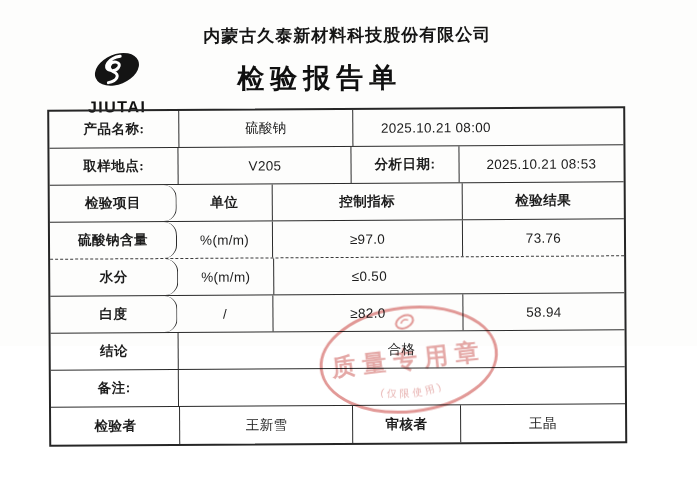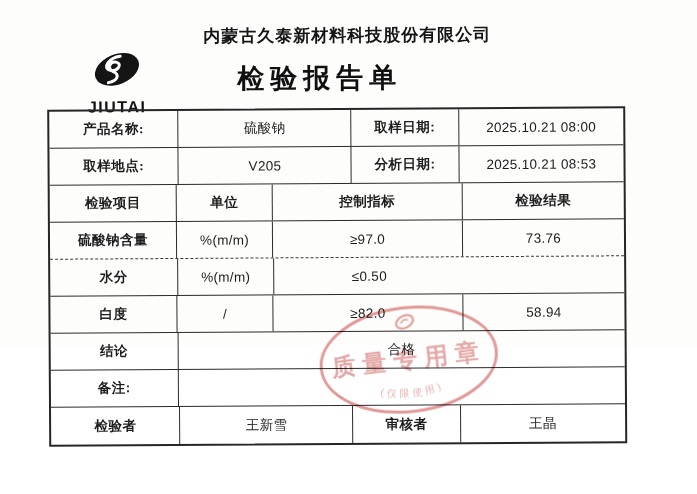--- a/index.html
+++ b/index.html
@@ -32,21 +32,21 @@
   .cell{
     display:flex;align-items:center;justify-content:center;text-align:center;
     border-right:1.6px solid #2b2b2b;min-width:0;
     font-size:13.5px;font-weight:600;color:#1d1d1d;letter-spacing:0.5px;
   }
   .cell:last-child{border-right:none;}
   .val{font-weight:500;letter-spacing:0.3px;}
   
   .a1{width:22.5%;font-family:Liberation Serif, serif;} .a2{width:30.1%;} .a3{width:18.6%;} .a4{width:28.8%;}
   
-  .b1{width:22.1%;} .b2{width:16.6%;} .b3{width:33.1%;} .b4{width:28.2%;}
+  .b1{width:22.1%;border-radius:13px;} .b2{width:16.6%;} .b3{width:33.1%;} .b4{width:28.2%;}
   
   .c1{width:22.1%;} .c2{width:77.9%;}
 
   .stamp{
     position:absolute;left:312px;top:298px;width:192px;height:126px;
     mix-blend-mode:multiply;filter:blur(0.35px);pointer-events:none;
   }
 </style>
 </head>
 <body>
@@ -66,21 +66,20 @@
       <div class="logo-text">JIUTAI</div>
     </div>
 
     <div class="title">检验报告单</div>
 
     <div class="rtable">
 
       <div class="trow">
         <div class="cell a1">产品名称:</div>
         <div class="cell a2 val">硫酸钠</div>
-        <div class="cell a3">取样日期:</div>
         <div class="cell a4 val">2025.10.21 08:00</div>
       </div>
 
       <div class="trow">
         <div class="cell a1">取样地点:</div>
         <div class="cell a2 val">V205</div>
         <div class="cell a3">分析日期:</div>
         <div class="cell a4 val">2025.10.21 08:53</div>
       </div>
 

